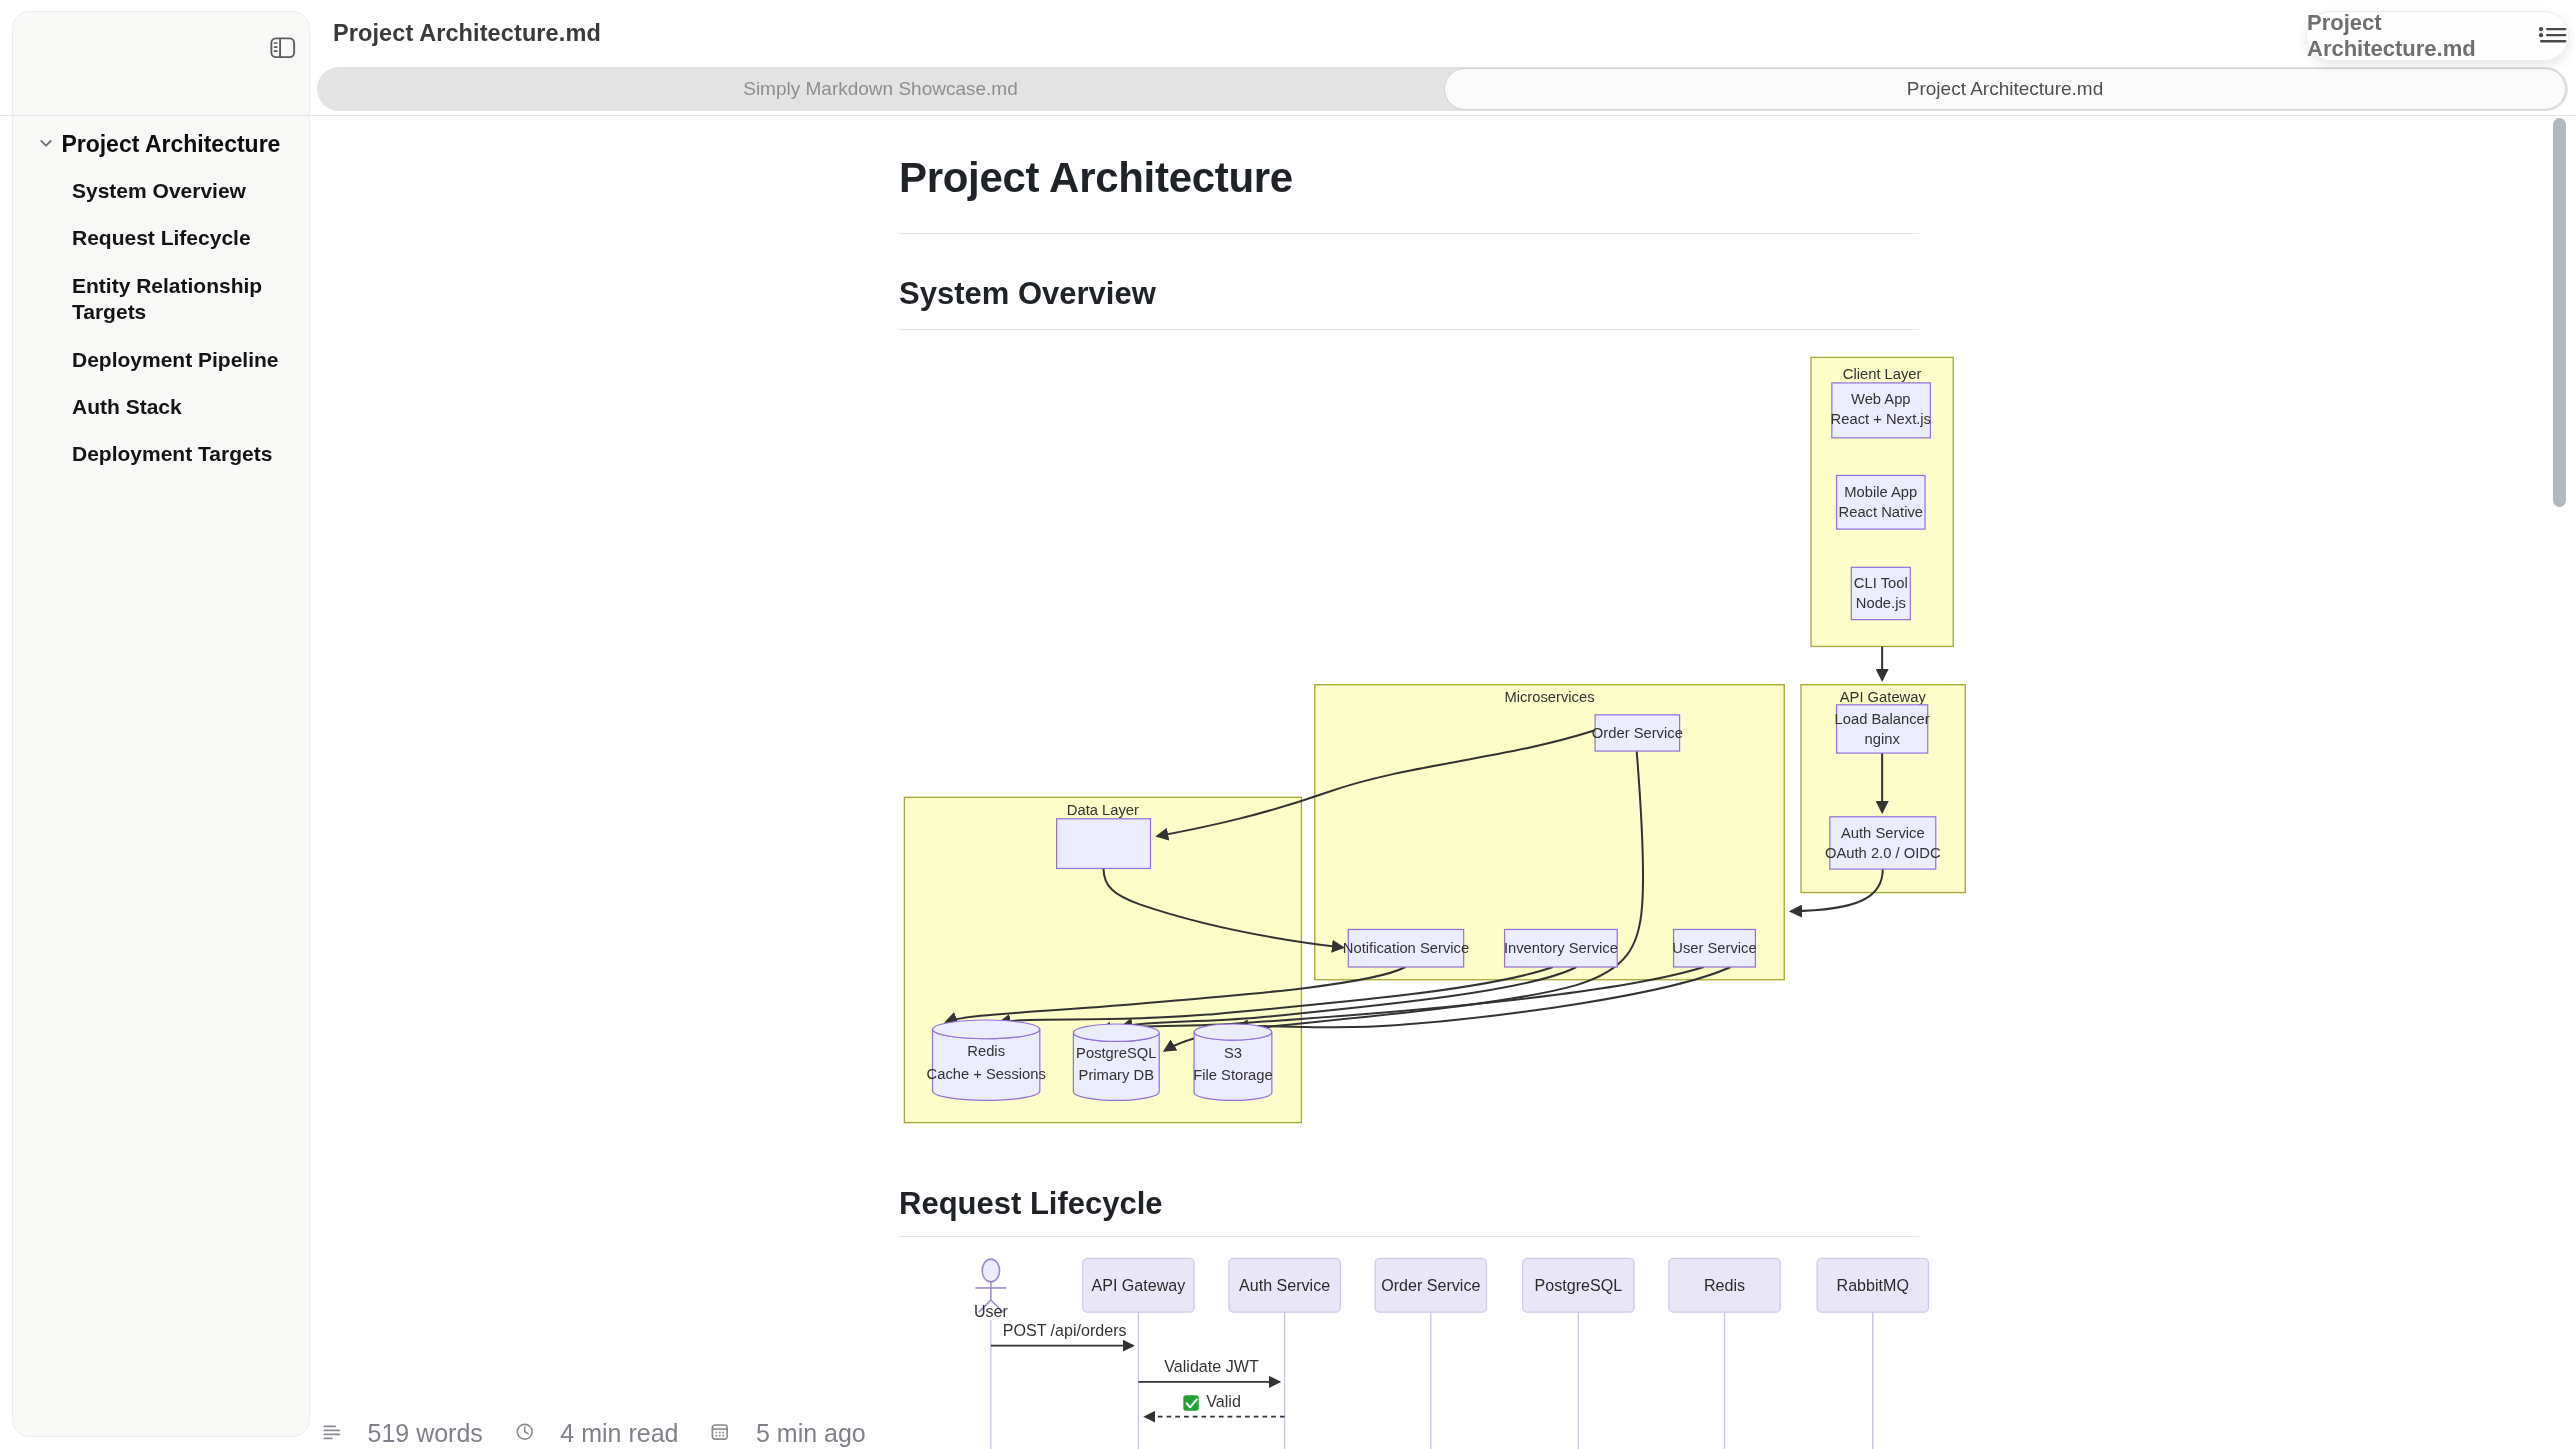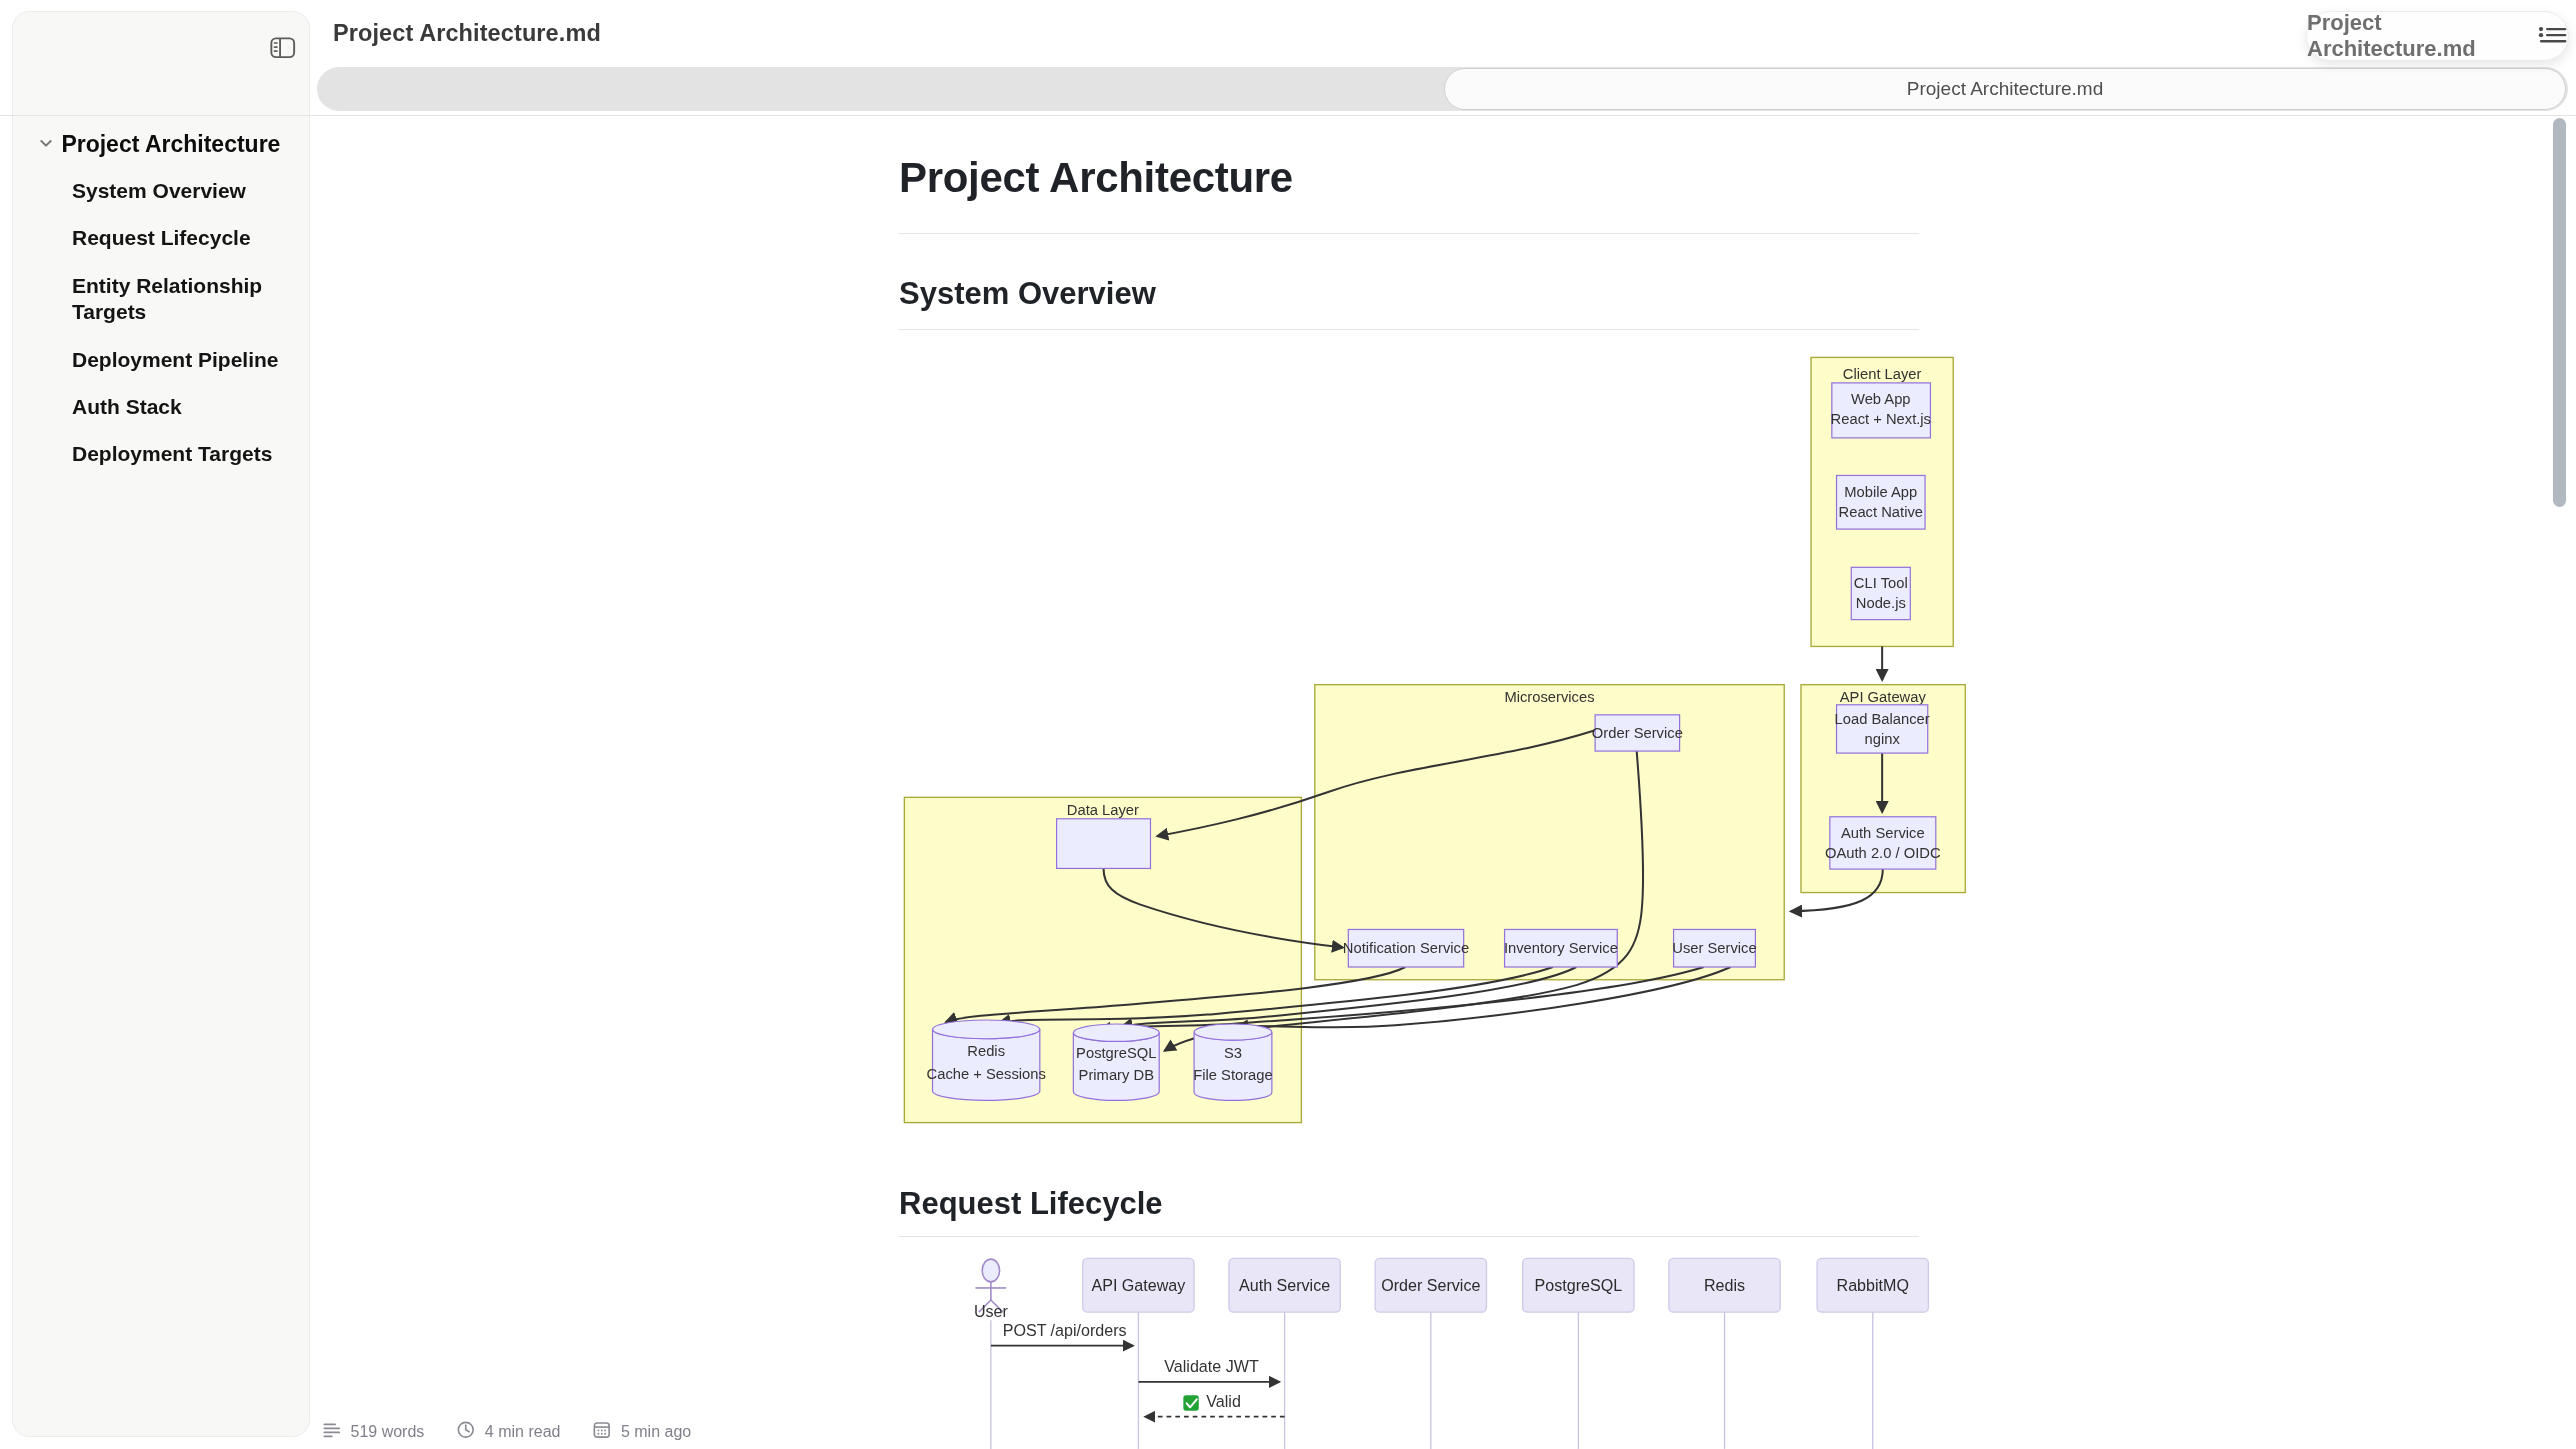--- a/index.html
+++ b/index.html
@@ -74,30 +74,33 @@
   .pbox { fill:#e9e6f8; stroke:#d0cae8; stroke-width:2px; }
   .ptext { font-size:24px; fill:#2b2b2b; text-anchor:middle; }
   .lifeline { stroke:#cbc4e0; stroke-width:2px; }
   .msg-line { stroke:#333; stroke-width:2.6px; fill:none; }
   .msg-line.dashed { stroke-dasharray:7 6; }
   .msg-text { font-size:24px; fill:#333; text-anchor:middle; }
 
   
   .statusbar { position:absolute; left:321px; top:1419px; display:flex; align-items:center;
                gap:31px; z-index:6; }
-  .stat { display:flex; align-items:center; gap:8px; font-size:16px; color:#80808a; }
+  .stat { display:flex; align-items:center; gap:25px; font-size:25px; color:#80808a; }
 </style>
 </head>
 <body>
 
 <div class="app">
 
   <div class="doc-title">Project Architecture.md</div>
 
   <div class="tabbar">
+    <div class="tab-inactive">
+      <span>Simply Markdown Showcase.md</span>
+    </div>
     <div class="tab-active">
       <span>Project Architecture.md</span>
     </div>
   </div>
   <div class="top-divider"></div>
 
   <div class="outline-pill">
     <span class="pill-label">Project Architecture.md</span>
     <span>
       <svg width="31" height="23" viewBox="0 0 46 34">

